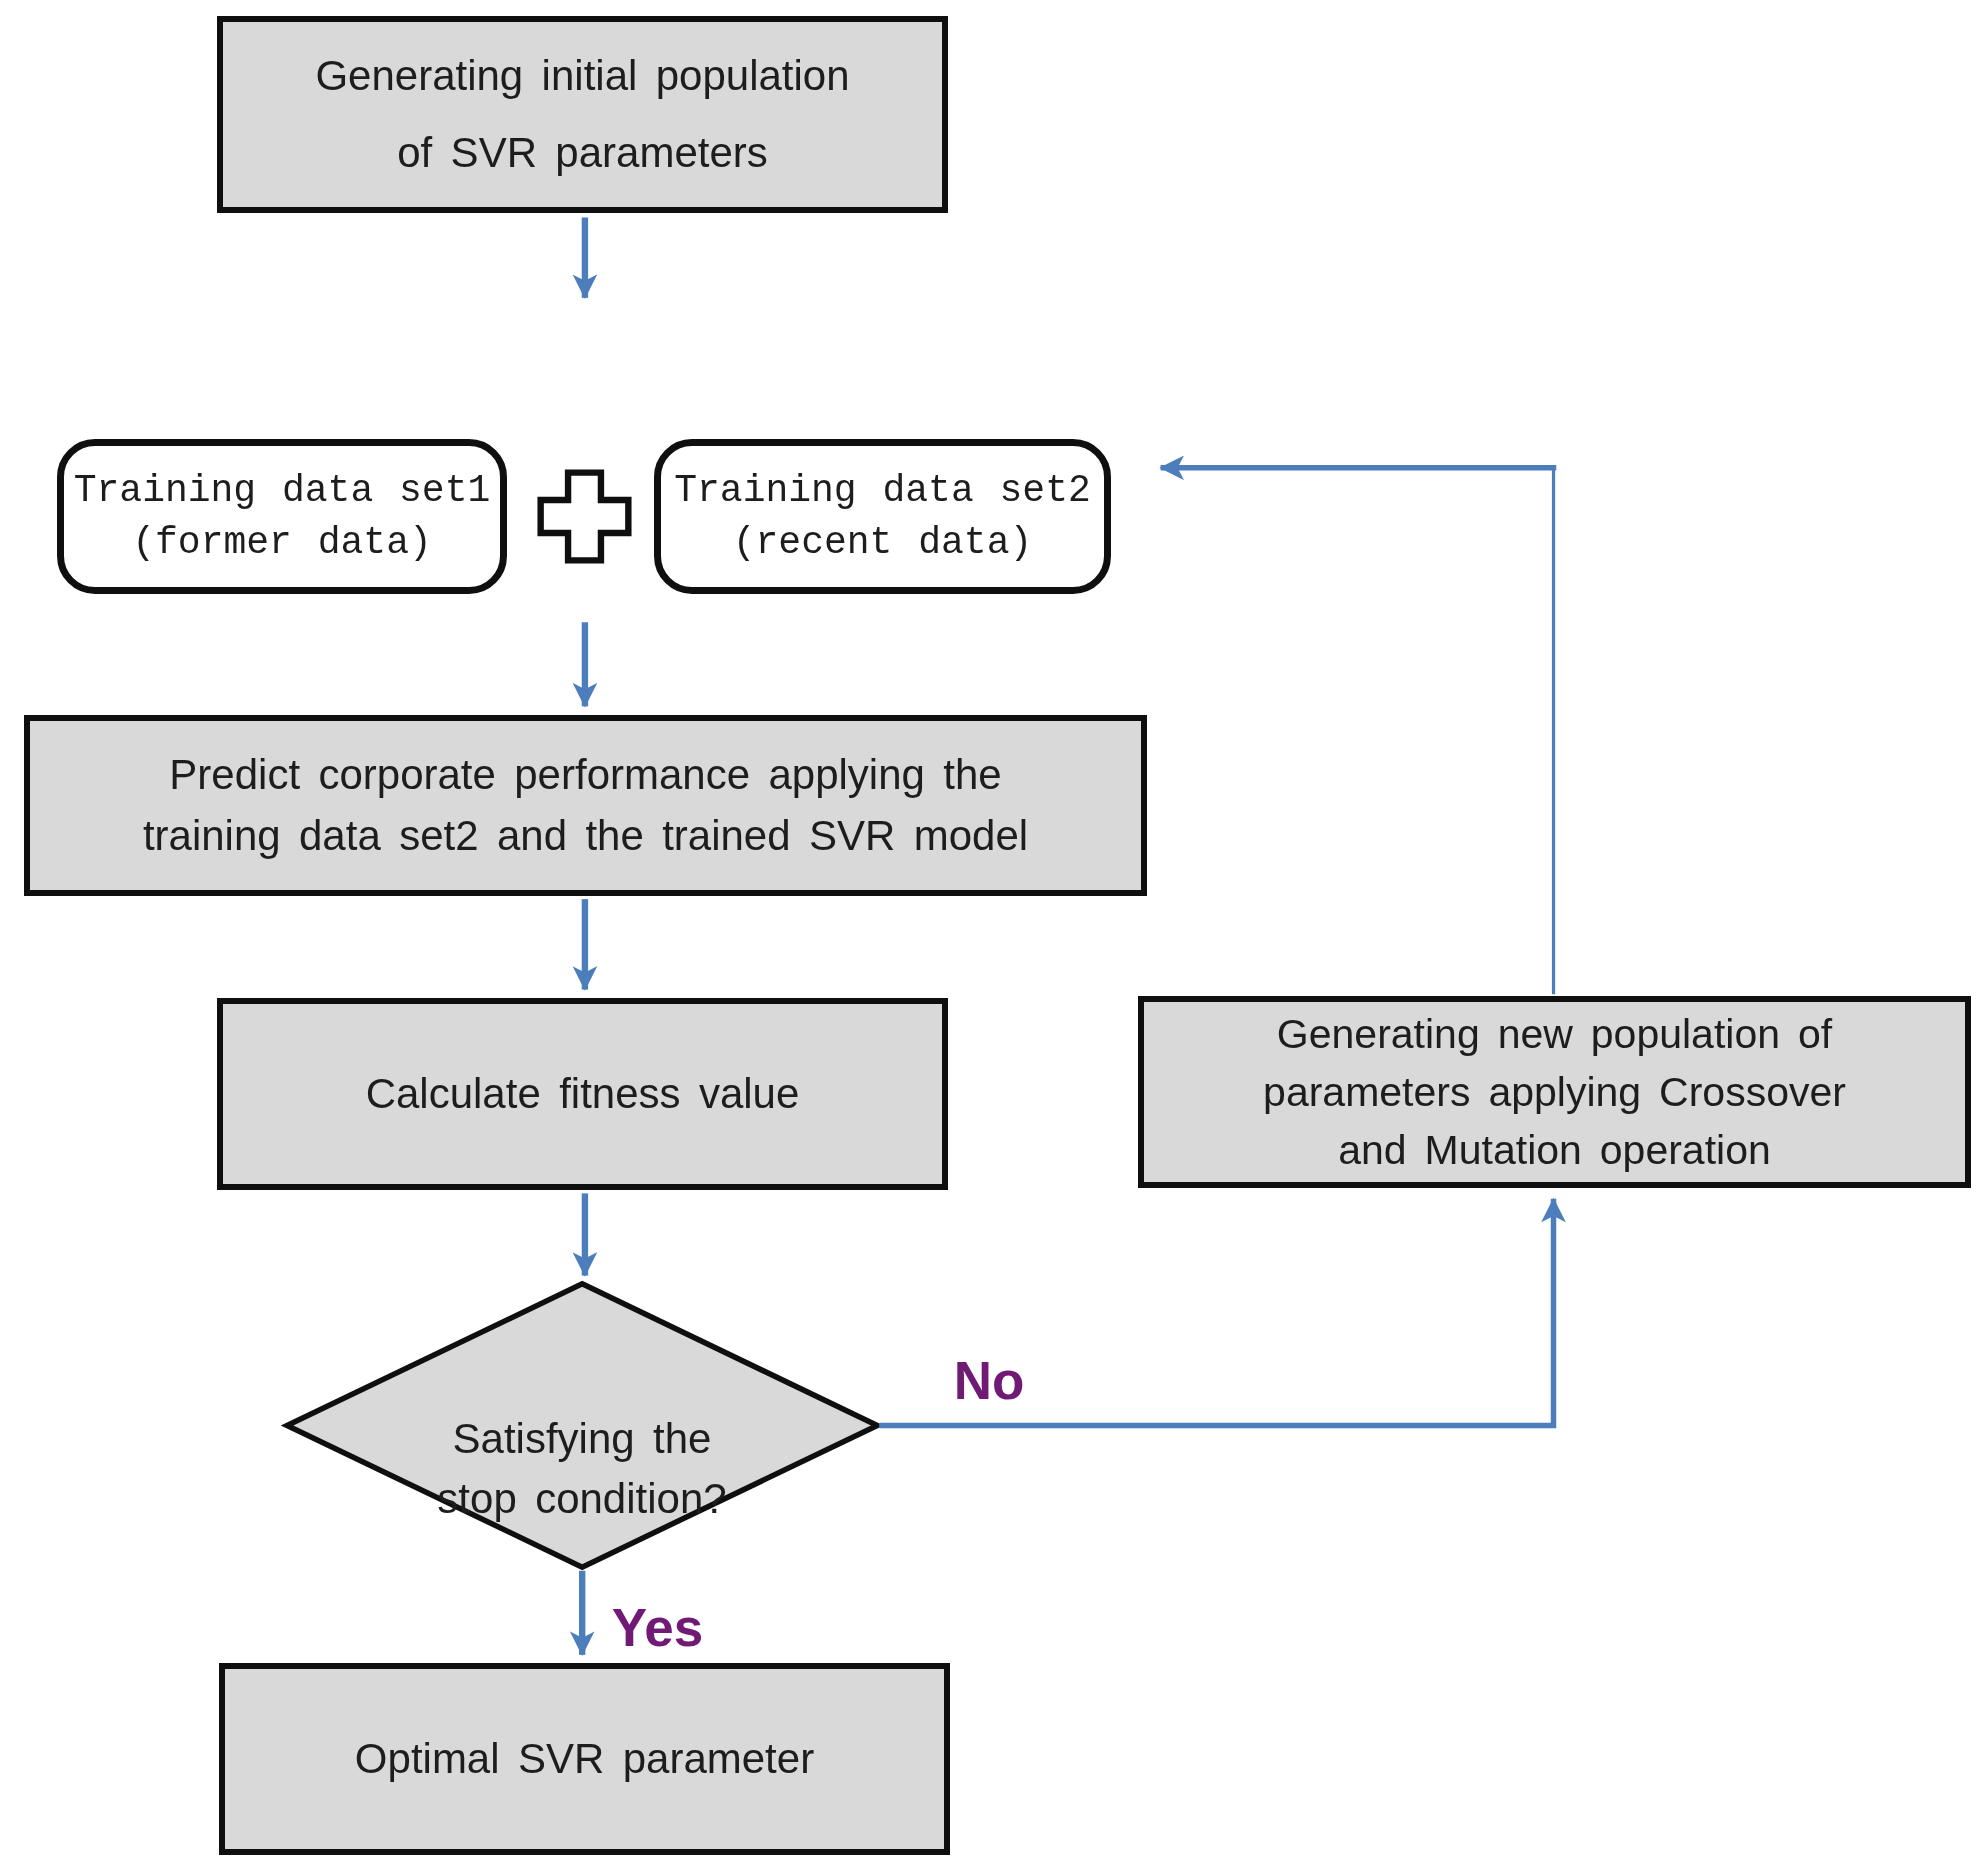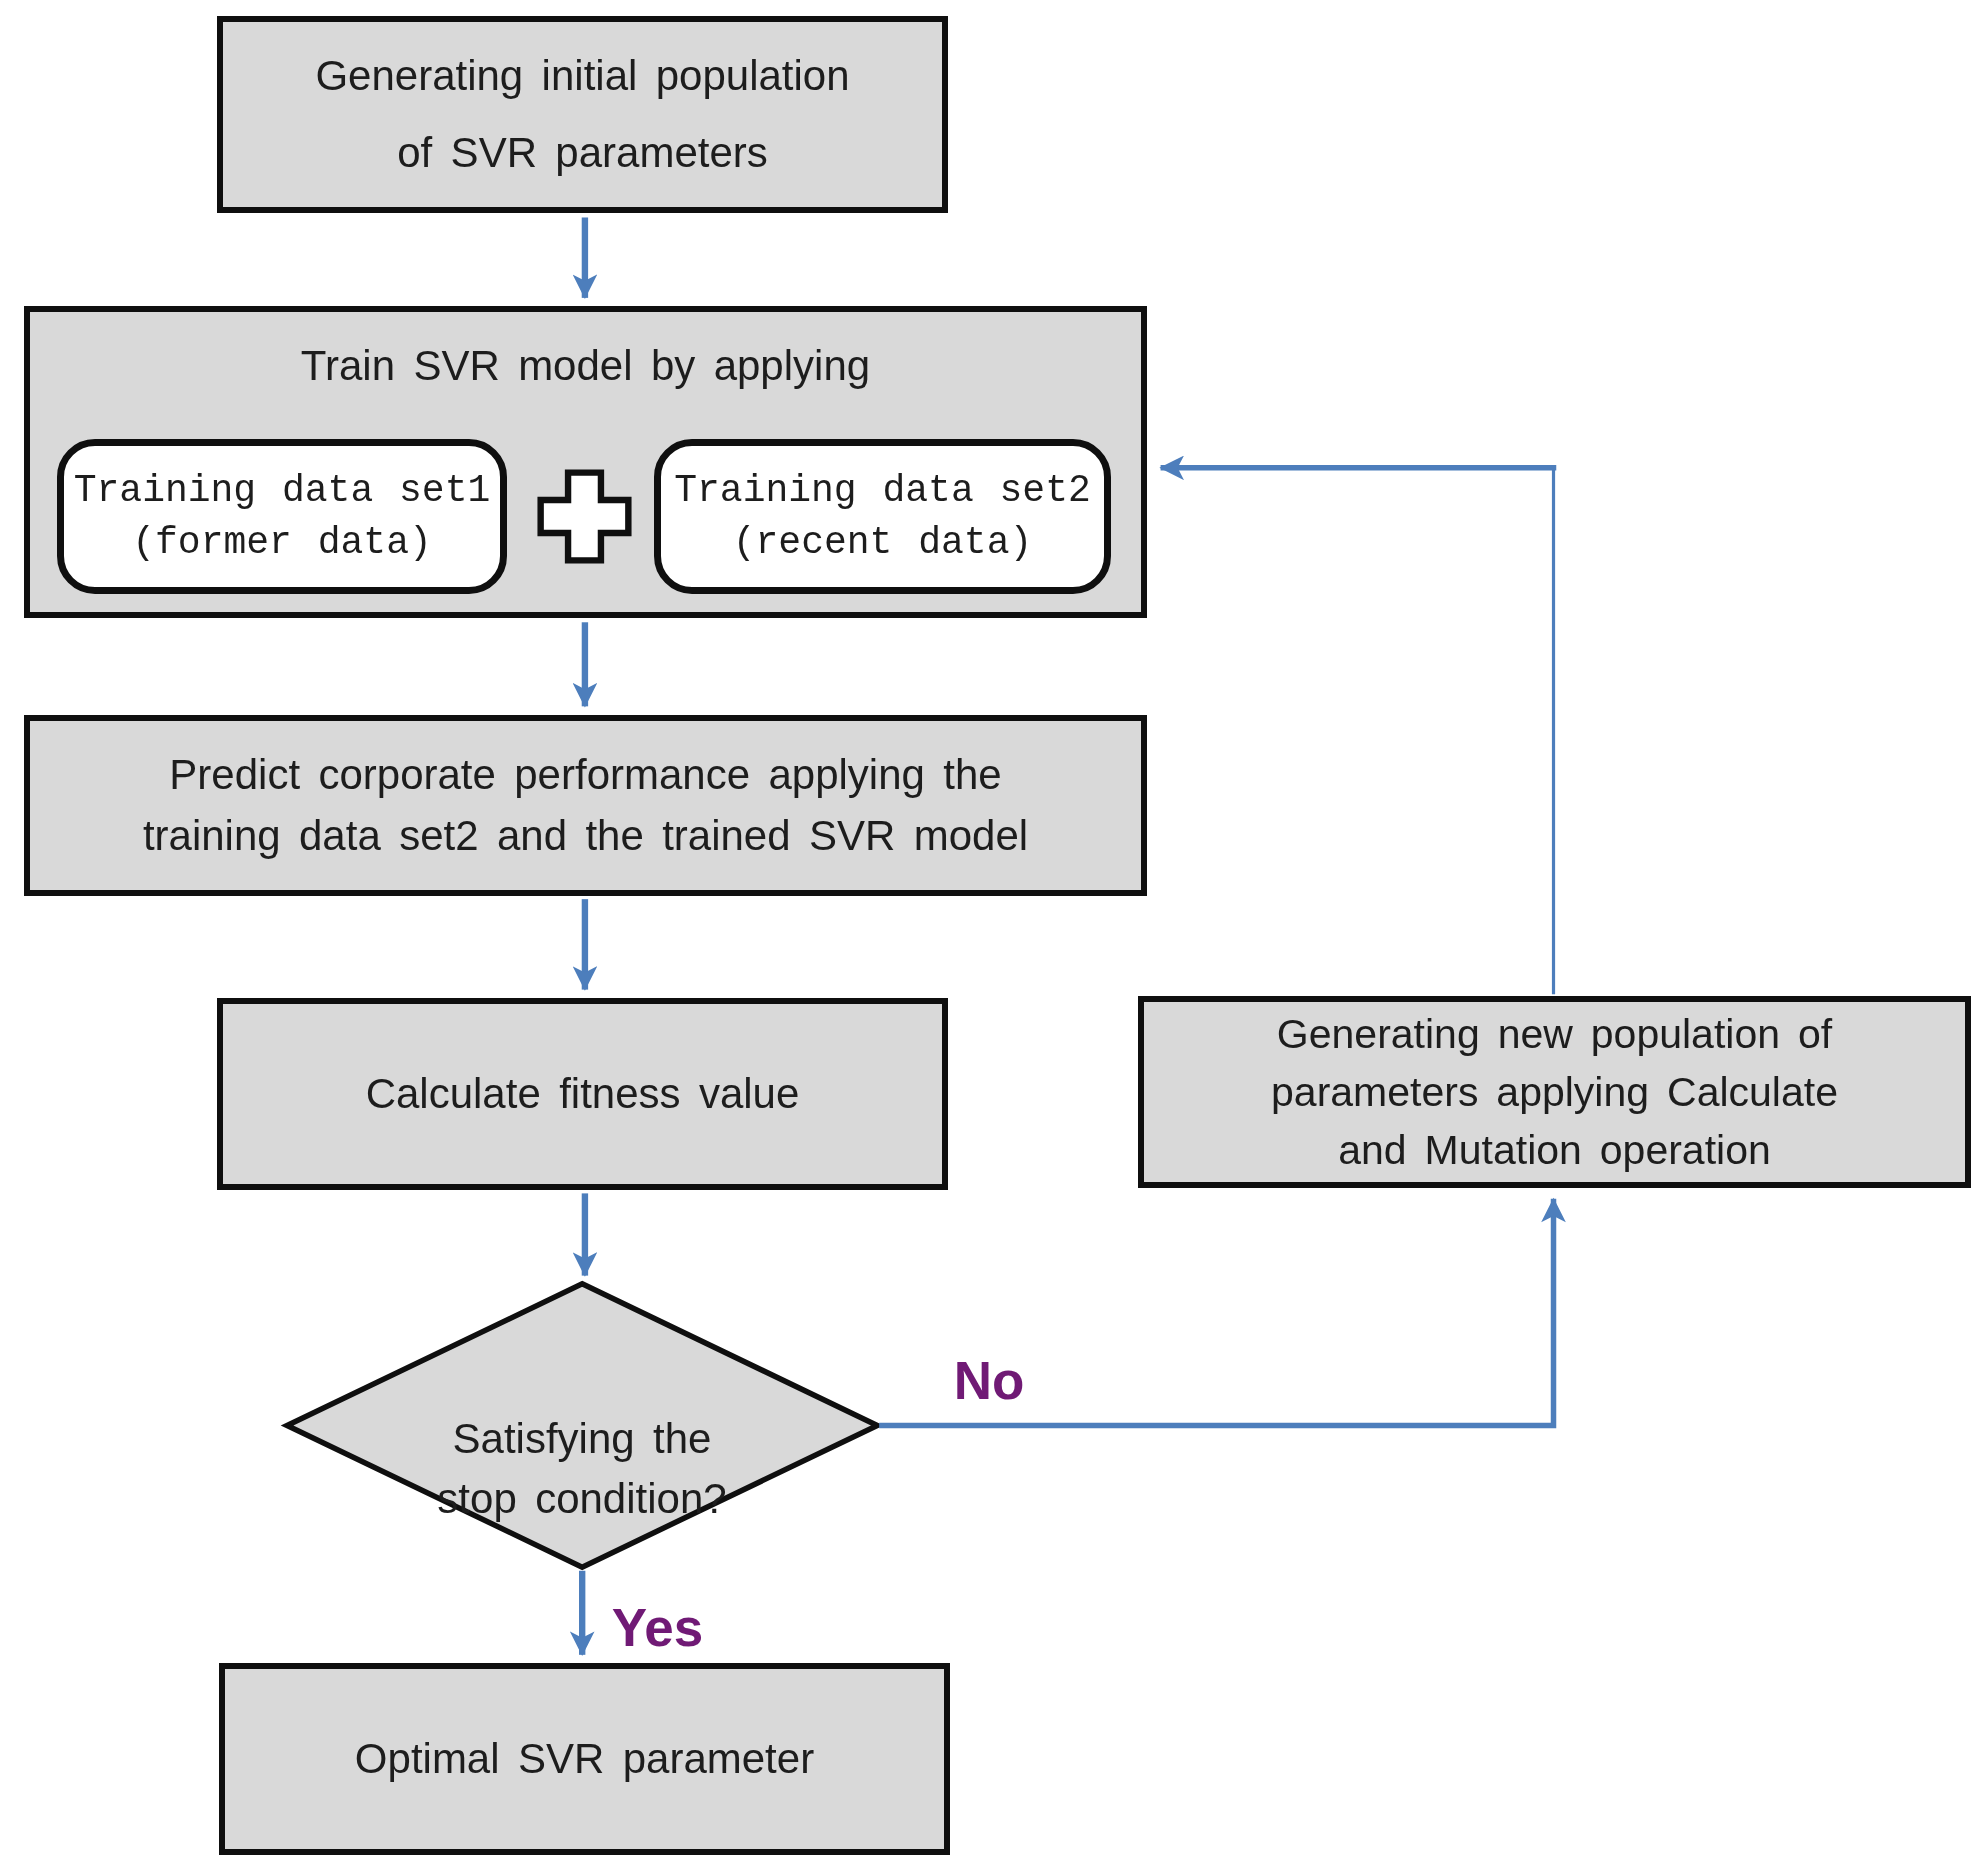--- a/index.html
+++ b/index.html
@@ -105,23 +105,20 @@
 
     <path d="M1700,1088 L1700,512" stroke="#4d7ebc" stroke-width="3.5" fill="none"></path>
     <path d="M1703,512 L1270,512" stroke="#4d7ebc" stroke-width="6" fill="none" marker-end="url(#arrowhead)"></path>
   </svg>
 
   <div class="node" style="left:217px; top:16.4px; width:731px; height:197px;gap:17px;">
     <div class="line">Generating initial population</div>
     <div class="line">of SVR parameters</div>
   </div>
 
-  <div class="node train-node" style="left:24px; top:306px; width:1123px; height:312px;">
-    <div class="line">Train SVR model by applying</div>
-  </div>
 
   <div class="subnode" style="left:57px; top:439px; width:450px; height:155px;">
     <div class="line">Training data set1</div>
     <div class="line">(former data)</div>
   </div>
 
   <svg class="plus-wrap" viewBox="0 0 104 104">
     <path d="M34,4 h36 v30 h30 v36 h-30 v30 h-36 v-30 h-30 v-36 h30 z" fill="#ffffff" stroke="#0f0f0f" stroke-width="7" stroke-linejoin="miter"></path>
   </svg>
 
@@ -134,21 +131,21 @@
     <div class="line">Predict corporate performance applying the</div>
     <div class="line">training data set2 and the trained SVR model</div>
   </div>
 
   <div class="node" style="left:217px; top:998px; width:731px; height:192px;text-align:center;">
     <div class="line">Calculate fitness value</div>
   </div>
 
   <div class="node newpop-node" style="left:1138px; top:996px; width:833px; height:192px;">
     <div class="line">Generating new population of</div>
-    <div class="line">parameters applying Calculate</div>
+    <div class="line">parameters applying Crossover</div>
     <div class="line">and Mutation operation</div>
   </div>
 
   <div class="decision-text">
     <div class="line">Satisfying the</div>
     <div class="line">stop condition?</div>
   </div>
 
   <div class="edge-label label-no">No</div>
   <div class="edge-label label-yes">Yes</div>

